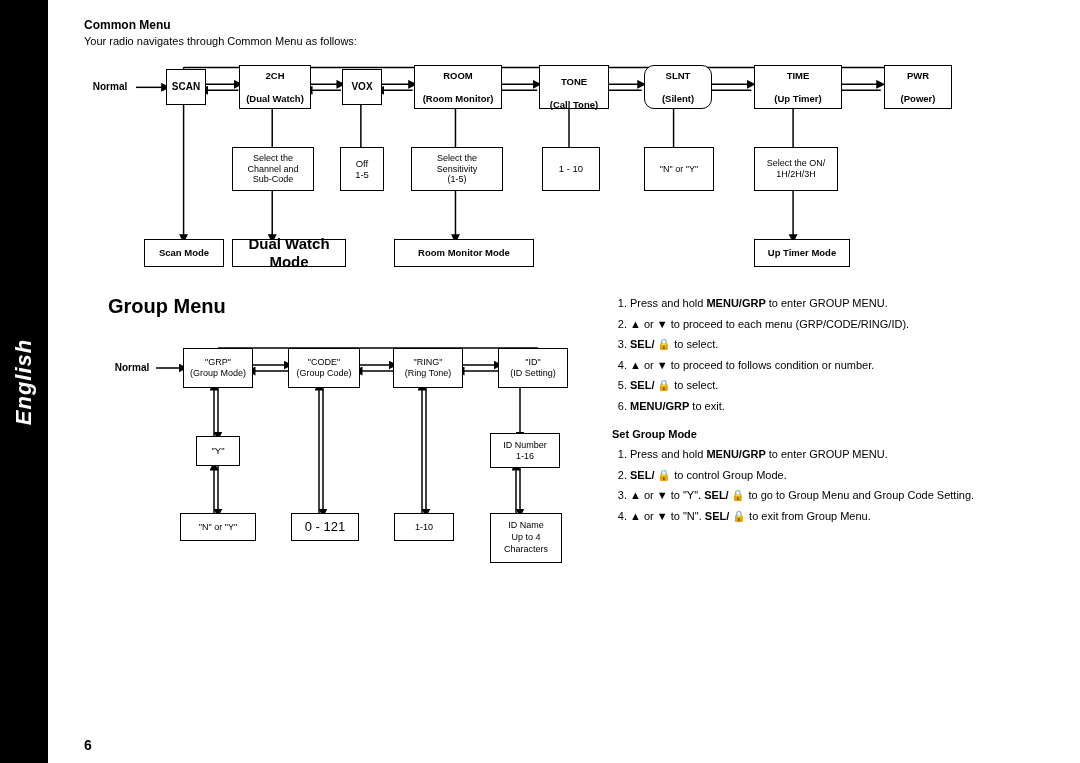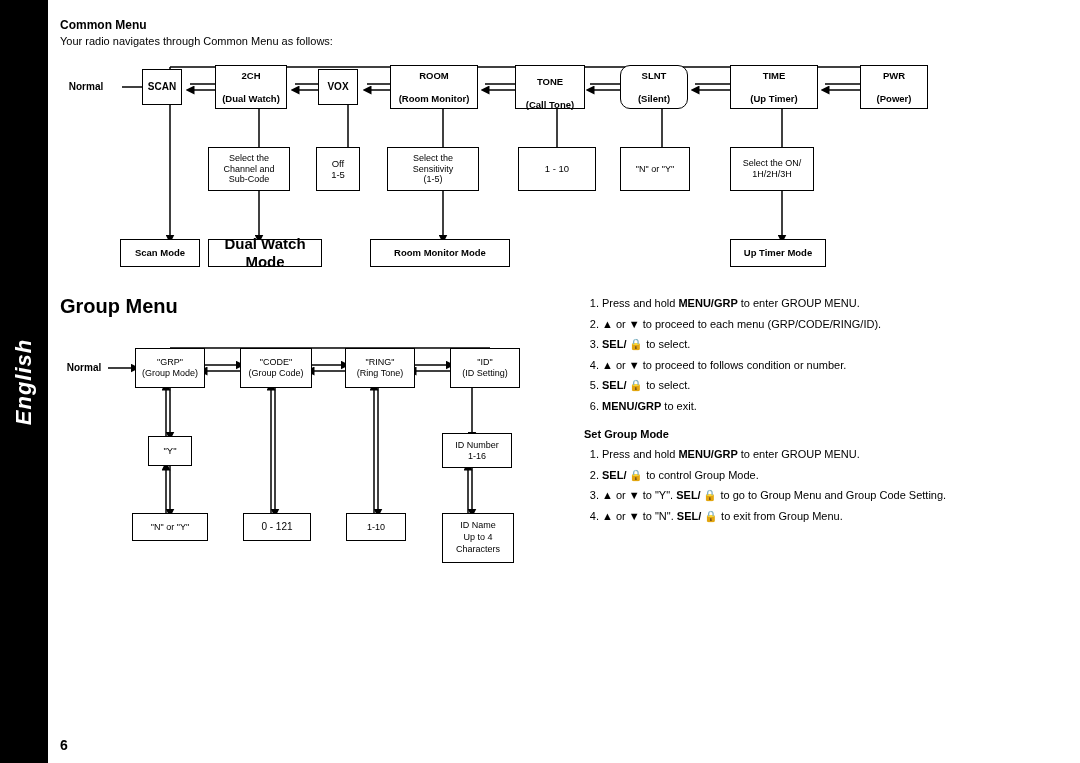--- a/index.html
+++ b/index.html
@@ -29,21 +29,21 @@
       font-style: italic;
       font-weight: bold;
       transform: rotate(-90deg);
       white-space: nowrap;
       letter-spacing: 1px;
     }
 
     
     .main {
       flex: 1;
-      padding: 18px 20px 10px 12px;
+      padding: 18px 20px 10px 36px;
       display: flex;
       flex-direction: column;
     }
 
     
     .common-menu-title {
       font-weight: bold;
       font-size: 12px;
       margin-bottom: 3px;
     }
@@ -86,22 +86,23 @@
 
     
     .group-menu-title {
       font-size: 20px;
       font-weight: bold;
       margin-bottom: 10px;
     }
 
     .bottom-section {
       display: flex;
-      gap: 24px;
+      gap: 4px;
       flex: 1;
+      margin-left: 24px;
     }
 
     .group-diagram {
       position: relative;
       width: 500px;
       height: 280px;
       flex-shrink: 0;
     }
 
     
@@ -245,21 +246,21 @@
       </div>
 
       <div class="box" style="left:256px; top:90px; width:44px; height:44px; font-size:9.5px;">
         Off<br>1-5
       </div>
 
       <div class="box" style="left:327px; top:90px; width:92px; height:44px; font-size:9px;">
         Select the<br>Sensitivity<br>(1-5)
       </div>
 
-      <div class="box" style="left:458px; top:90px; width:78px; height:44px; font-size:9.5px;">
+      <div class="box" style="left:458px; top:90px; width:58px; height:44px; font-size:9.5px;">
         1 - 10
       </div>
 
       <div class="box" style="left:560px; top:90px; width:70px; height:44px; font-size:9px;">
         "N" or "Y"
       </div>
 
       <div class="box" style="left:670px; top:90px; width:84px; height:44px; font-size:9px;">
         Select the ON/<br>1H/2H/3H
       </div>
@@ -352,21 +353,21 @@
         </div>
 
         <div class="box" style="left:382px; top:105px; width:70px; height:35px; font-size:9px;">
           ID Number<br>1-16
         </div>
 
         <div class="box" style="left:72px; top:185px; width:76px; height:28px; font-size:9px;">
           "N" or "Y"
         </div>
 
-        <div class="box" style="left:183px; top:185px; width:68px; height:28px; font-size:10px;">
+        <div class="box" style="left:183px; top:185px; width:68px; height:28px; font-size:13px;">
           0 - 121
         </div>
 
         <div class="box" style="left:286px; top:185px; width:60px; height:28px; font-size:9px;">
           1-10
         </div>
 
         <div class="box" style="left:382px; top:185px; width:72px; height:50px; font-size:9px; line-height:1.3;">
           ID Name<br>Up to 4<br>Characters
         </div>

